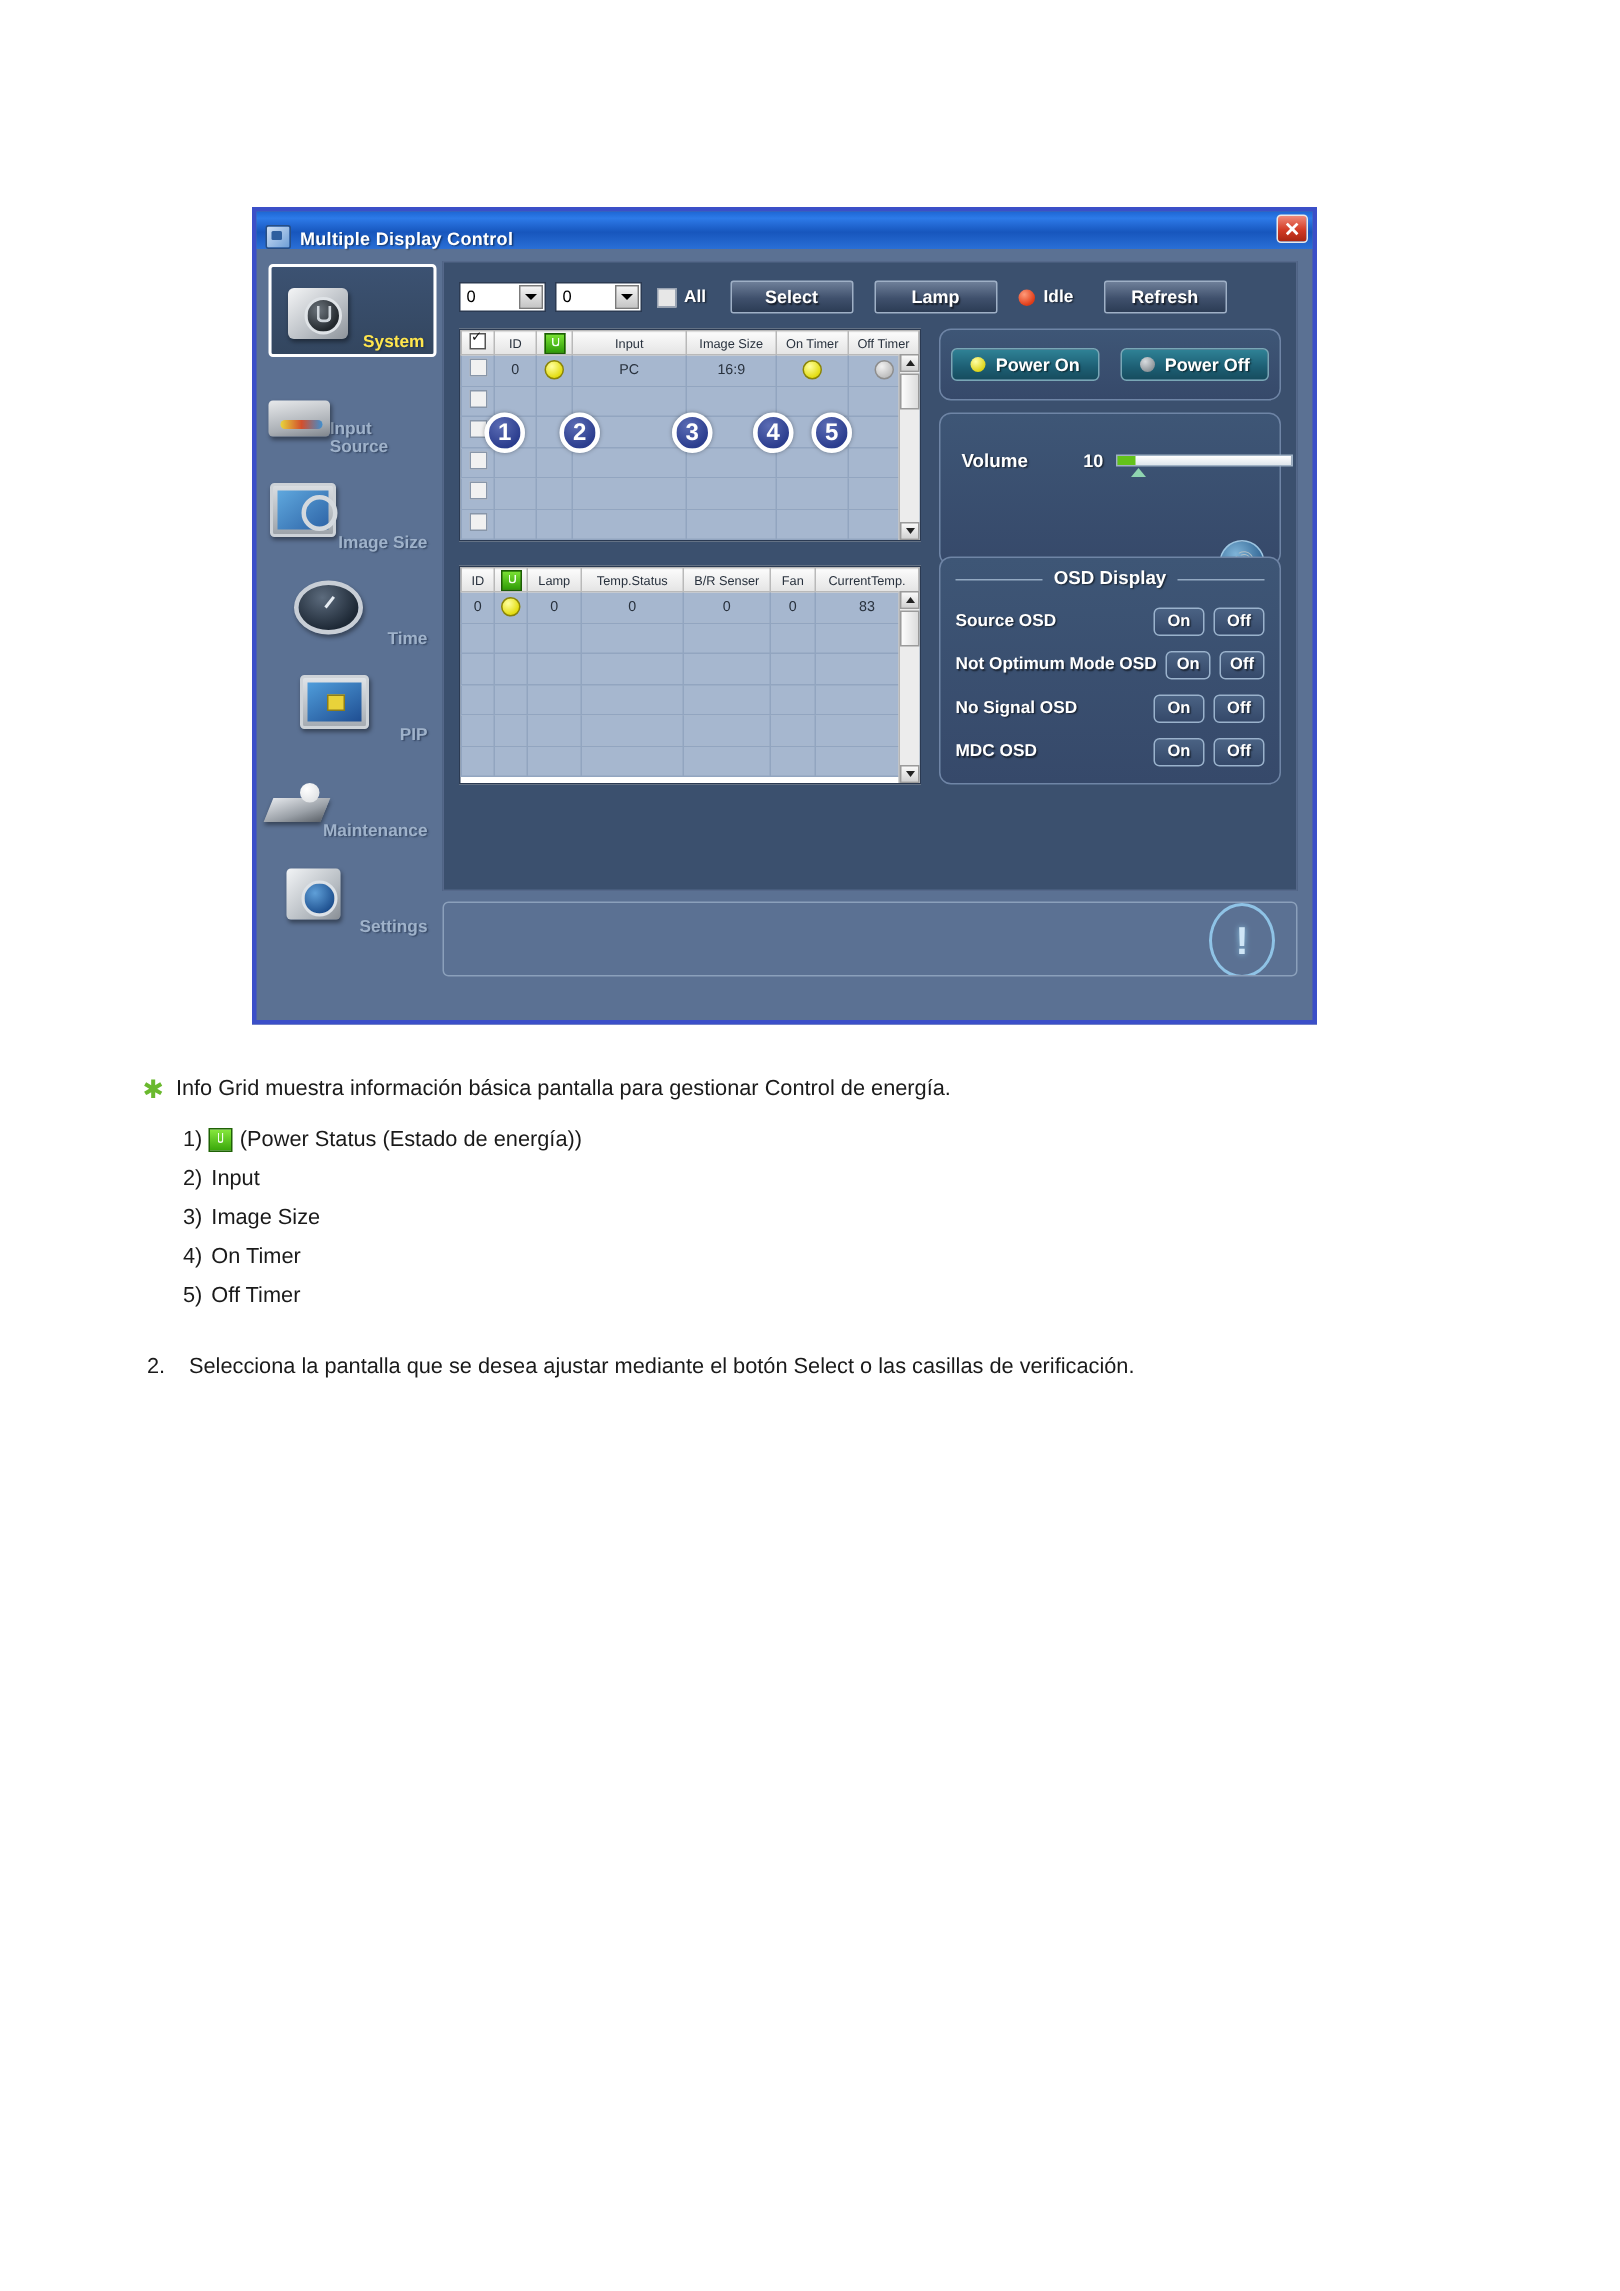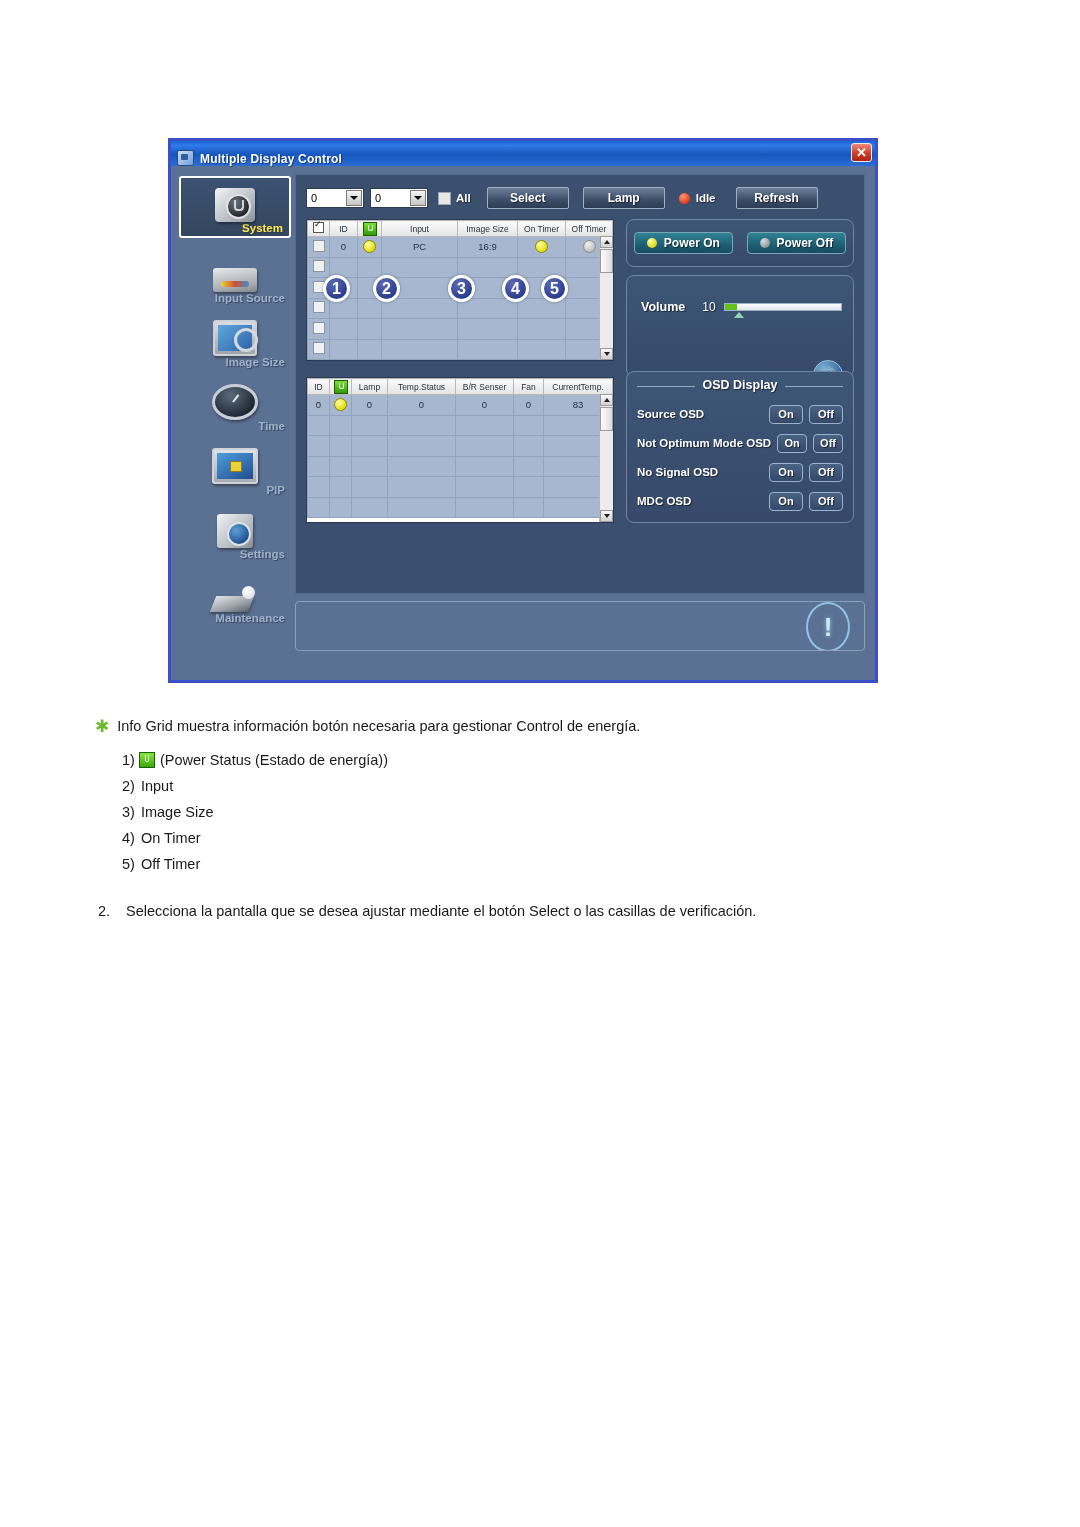--- a/index.html
+++ b/index.html
@@ -72,21 +72,21 @@
 
   
   .win-body{position:relative;height:491px;}
 
   
   .sidebar{
     position:absolute;left:8px;top:10px;width:112px;height:470px;
   }
   .side-item{
     position:relative;height:64px;margin-bottom:0px;
-    display:flex;flex-direction:column;align-items:center;justify-content:flex-end;
+    display:flex;flex-direction:row;align-items:center;justify-content:flex-end;
     cursor:pointer;
   }
   .side-label{
     font-size:11.5px;font-weight:bold;color:#9fb2ca;
     text-shadow:1px 1px 1px rgba(30,45,70,.6);
     margin-bottom:2px;align-self:flex-end;margin-right:6px;
   }
   .side-item.active{
     border:2px solid #ffffff;border-radius:3px;
     background:linear-gradient(to bottom,#3c5272,#33465f);
@@ -266,21 +266,21 @@
     border:1px solid #79a7b6;display:flex;align-items:center;cursor:pointer;
   }
   .pbtn .dot{width:10px;height:10px;border-radius:50%;margin-right:7px;}
   .pbtn .dot.on{background:radial-gradient(circle at 35% 30%,#ffffa5,#ddd316 72%);}
   .pbtn .dot.off{background:radial-gradient(circle at 35% 30%,#d8dcdf,#8d9499 72%);}
   .pbtn span{color:#ffffff;font-size:12px;font-weight:bold;text-shadow:1px 1px 1px rgba(0,0,0,.55);}
 
   #pnl-vol{left:330px;top:100px;width:228px;height:102px;}
   .vol-row{position:absolute;left:14px;top:24px;display:flex;align-items:center;}
   .vol-lbl{color:#ffffff;font-size:12.5px;font-weight:bold;text-shadow:1px 1px 1px rgba(0,0,0,.55);}
-  .vol-val{color:#ffffff;font-size:12px;font-weight:normal;margin-left:17px;margin-right:8px;
+  .vol-val{color:#ffffff;font-size:12px;font-weight:bold;margin-left:37px;margin-right:8px;
     text-shadow:1px 1px 1px rgba(0,0,0,.55);}
   .vol-track{width:118px;height:8px;background:linear-gradient(to bottom,#ffffff,#dfe6ec);
     border:1px solid #9fb1c4;box-sizing:border-box;position:relative;}
   .vol-fill{position:absolute;left:0;top:0;bottom:0;width:12px;background:#63c21a;}
   .vol-thumb{position:absolute;left:9px;top:8px;width:0;height:0;
     border-left:5px solid transparent;border-right:5px solid transparent;border-bottom:6px solid #8fd4b0;}
   .spk{
     position:absolute;right:10px;bottom:-14px;width:28px;height:28px;border-radius:50%;
     background:radial-gradient(circle at 35% 30%,#7fb4d8,#2b5f8e 75%);
     border:1px solid #9ec6e2;display:flex;align-items:center;justify-content:center;
@@ -382,27 +382,27 @@
         <div class="ic-time"></div>
         <div class="side-label">Time</div>
       </div>
 
       <div class="side-item">
         <div class="ic-pip"></div>
         <div class="side-label">PIP</div>
       </div>
 
       <div class="side-item">
+        <div class="ic-mnt"></div>
+        <div class="side-label">Maintenance</div>
+      </div>
+
+      <div class="side-item">
         <div class="ic-set"></div>
         <div class="side-label">Settings</div>
-      </div>
-
-      <div class="side-item">
-        <div class="ic-mnt"></div>
-        <div class="side-label">Maintenance</div>
       </div>
     </div>
 
     <div class="content">
 
       <div class="toolbar">
         <div class="combo">
           <span>0</span>
           <span class="arw">
               <i></i>
@@ -662,21 +662,21 @@
     <div class="statusbar">
       <div class="excl">!</div>
     </div>
 
   </div>
 </div>
 
 <div class="doc">
   <div class="bullet-row">
     <span class="star">✱</span>
-    <span>Info Grid muestra información botón necesaria para gestionar Control de energía.</span>
+    <span>Info Grid muestra información básica pantalla para gestionar Control de energía.</span>
   </div>
   <div class="sub">
     <div class="sub-line">
       <span>1)</span>
       <span class="pwr-inline"></span>
       <span>(Power Status (Estado de energía))</span>
     </div>
     <div class="sub-line">
       <span>2)</span>
       <span style="width:6px;"></span>

